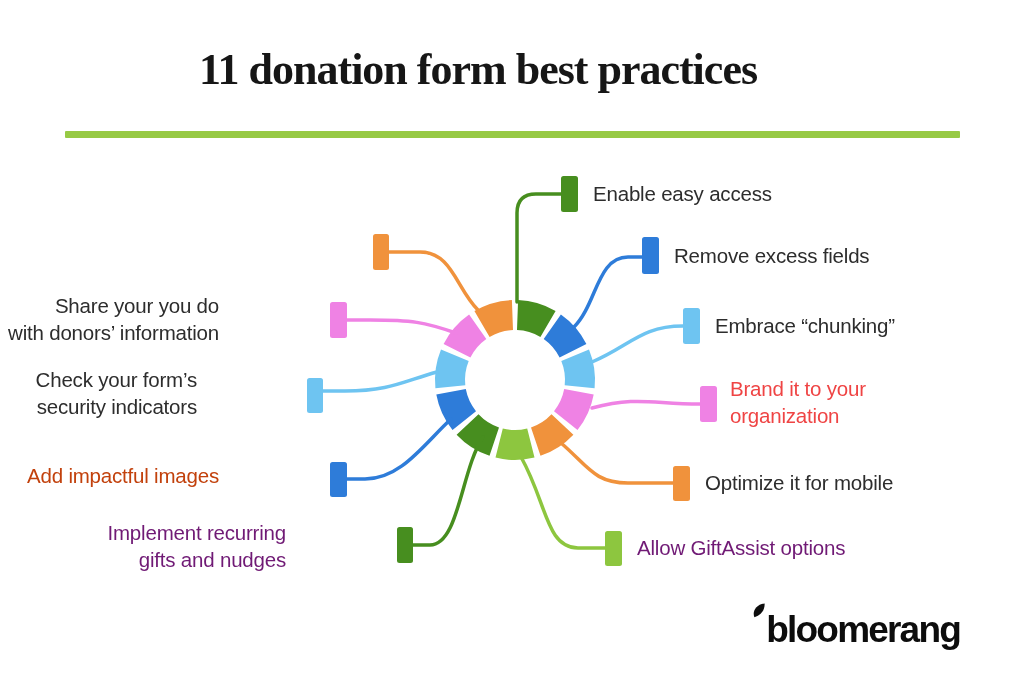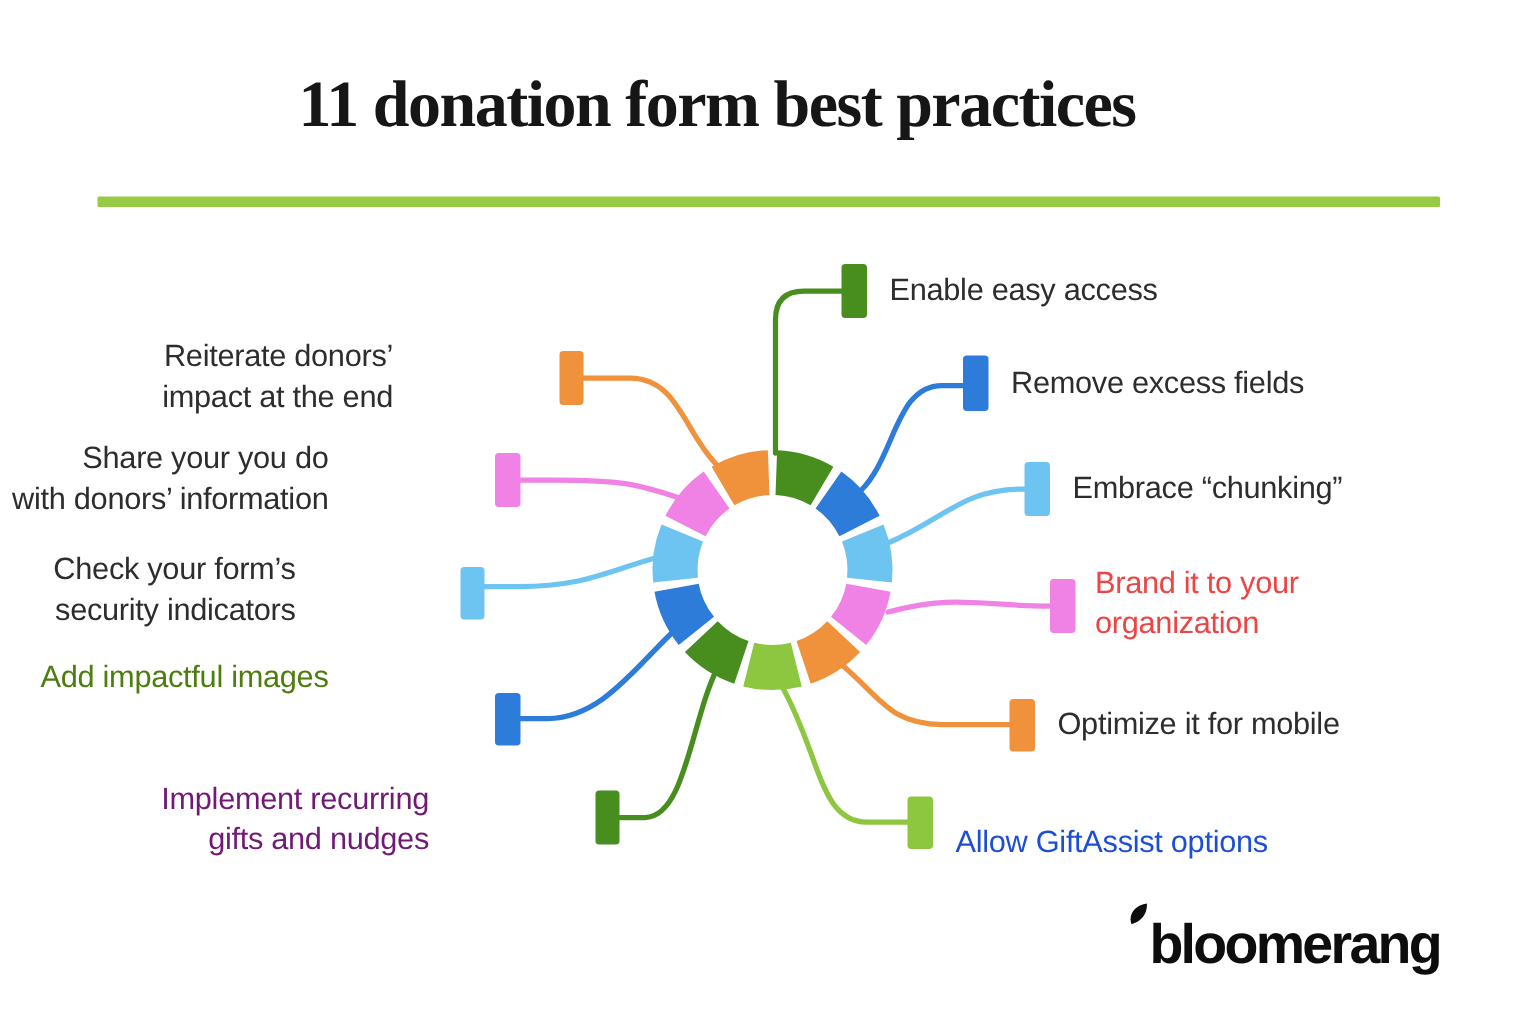--- a/index.html
+++ b/index.html
@@ -79,30 +79,28 @@
       <rect x="373" y="234" width="16" height="36" rx="2.5" fill="#f0923c"></rect>
     </svg>
 
   <div id="labels-layer" class="labels-layer">
       <div class="item-label right" style="top: 179.5px; color: rgb(45, 45, 45); left: 593px;">Enable easy access</div>
       <div class="item-label right" style="top: 241.5px; color: rgb(45, 45, 45); left: 674px;">Remove excess fields</div>
       <div class="item-label right" style="top: 311.5px; color: rgb(45, 45, 45); left: 715px; text-align: right;">Embrace “chunking”</div>
       <div class="item-label right" style="top: 375px; color: #ef4444; left: 730px;">Brand it to your
 organization</div>
       <div class="item-label right" style="top: 468.5px; color: rgb(45, 45, 45); left: 705px;">Optimize it for mobile</div>
-      <div class="item-label right" style="top: 533.5px; color: #1d4ed8; left: 637px; margin-top: 14px;">Allow GiftAssist options</div>
+      <div class="item-label right" style="top: 533.5px; color: #701a75; left: 637px;">Allow GiftAssist options</div>
       <div class="item-label left" style="top: 519px; color: #701a75; right: 639px;">Implement recurring
 gifts and nudges</div>
-      <div class="item-label left" style="top: 438px; color: #4d7c0f; right: 706px;">Add impactful images</div>
+      <div class="item-label left" style="top: 462px; color: #c2410c; right: 706px;">Add impactful images</div>
       <div class="item-label left" style="top: 366px; color: rgb(45, 45, 45); right: 728px;">Check your form’s
 security indicators</div>
       <div class="item-label left" style="top: 292px; color: rgb(45, 45, 45); right: 706px;">Share your you do
 with donors’ information</div>
-      <div class="item-label left" style="top: 224px; color: rgb(45, 45, 45); right: 663px;">Reiterate donors’
-impact at the end</div>
     </div>
 
   <div class="logo">
     <span class="leaf">
       <svg width="13" height="15" viewBox="0 0 13 15">
         <path d="M12.6,0.4 C13.0,6.6 9.6,12.0 2.4,14.2 C-0.1,8.2 4.3,1.4 12.6,0.4 Z" fill="#0d0d0d"></path>
       </svg>
     </span>
     <span class="wordmark">bloomerang</span>
   </div>

